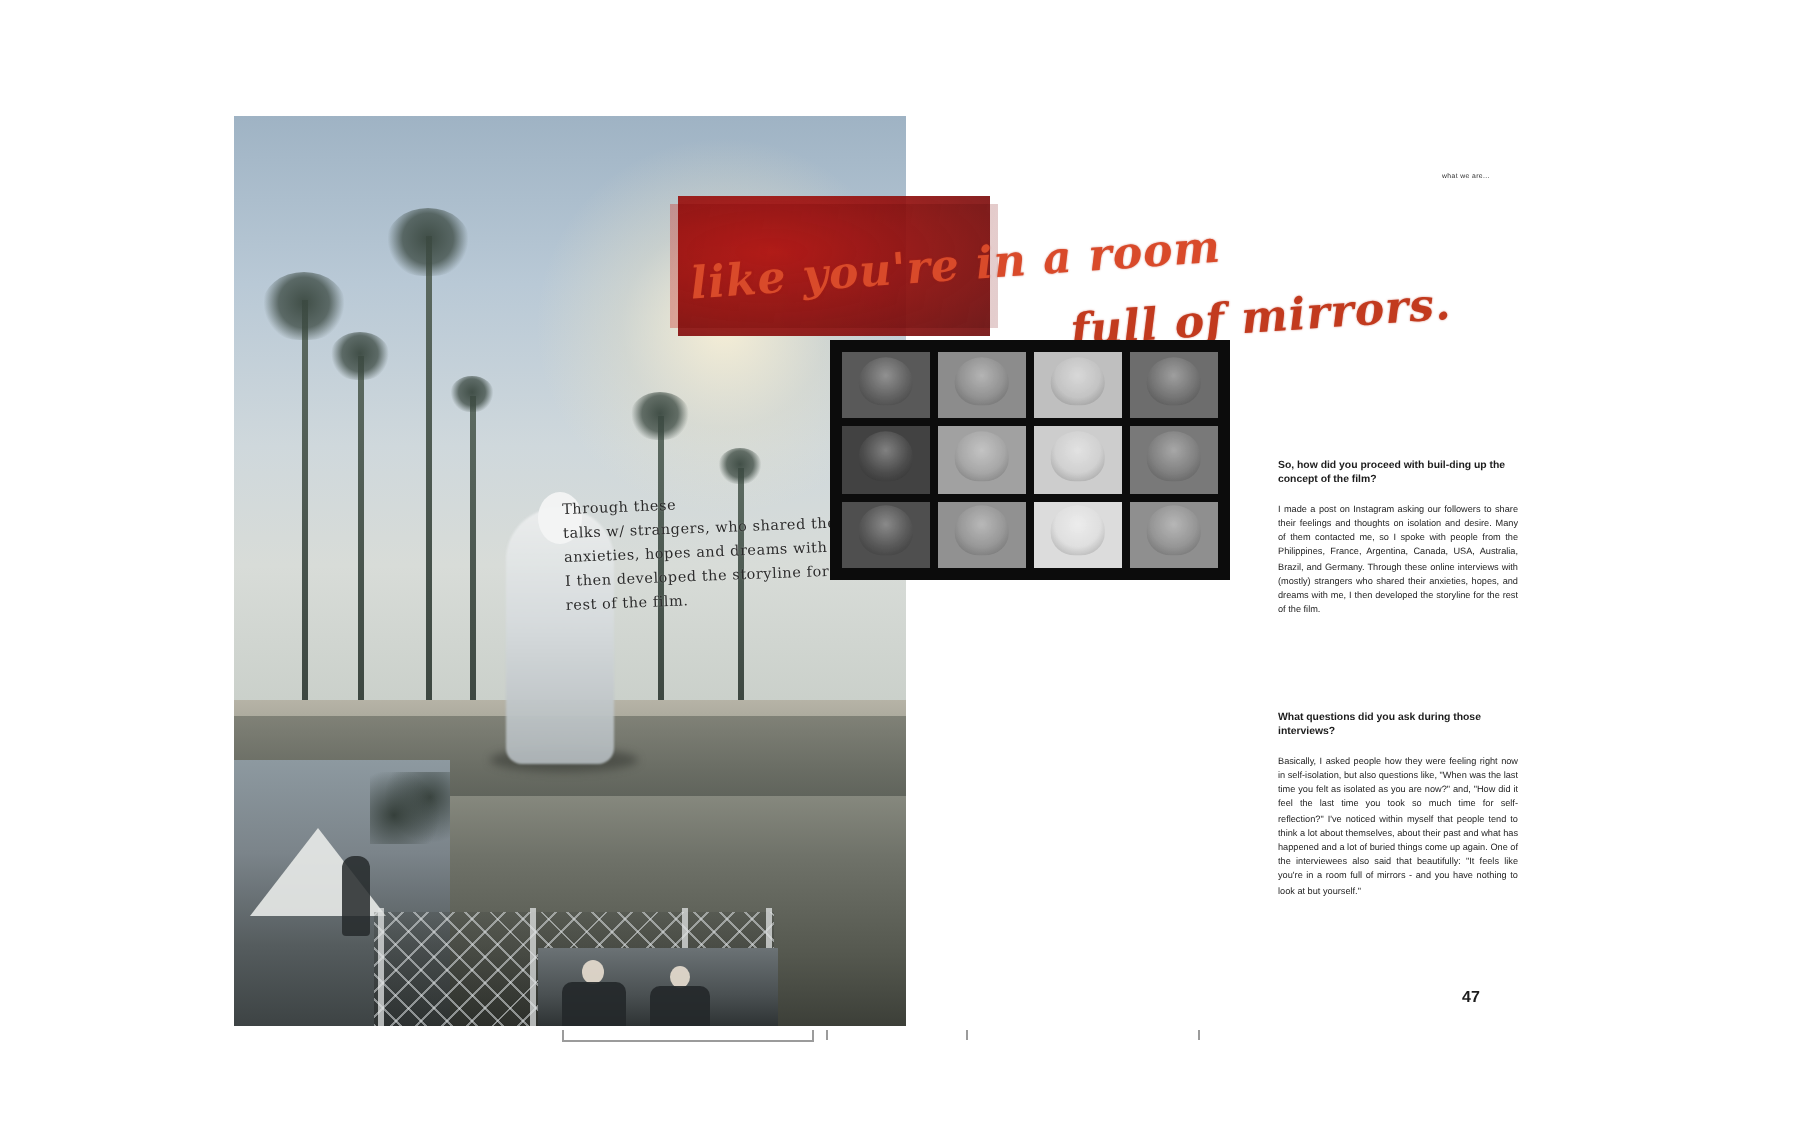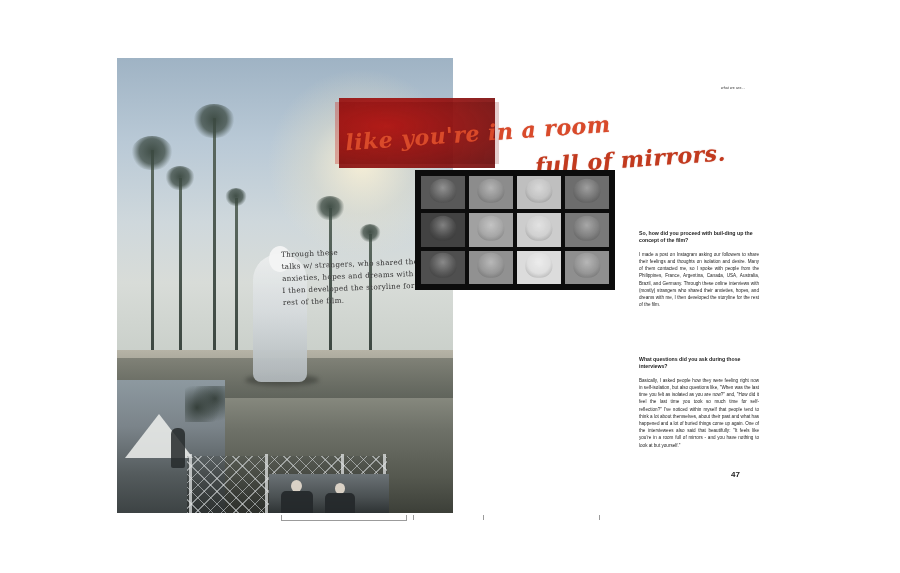--- a/index.html
+++ b/index.html
@@ -291,21 +291,21 @@
   .body-text {
     font-size: 4.6px;
     line-height: 7.2px;
     text-align: justify;
   }
   .block-1 { top: 172px; }
   .block-2 { top: 298px; }
   .folio {
     position: absolute;
     left: 278px;
-    top: 412px;
+    top: 436px;
     font-size: 8px;
     font-weight: 700;
     color: #1c1c1c;
   }
 
   
   .mark-row {
     position: absolute;
     left: 117px;
     top: 515px;

